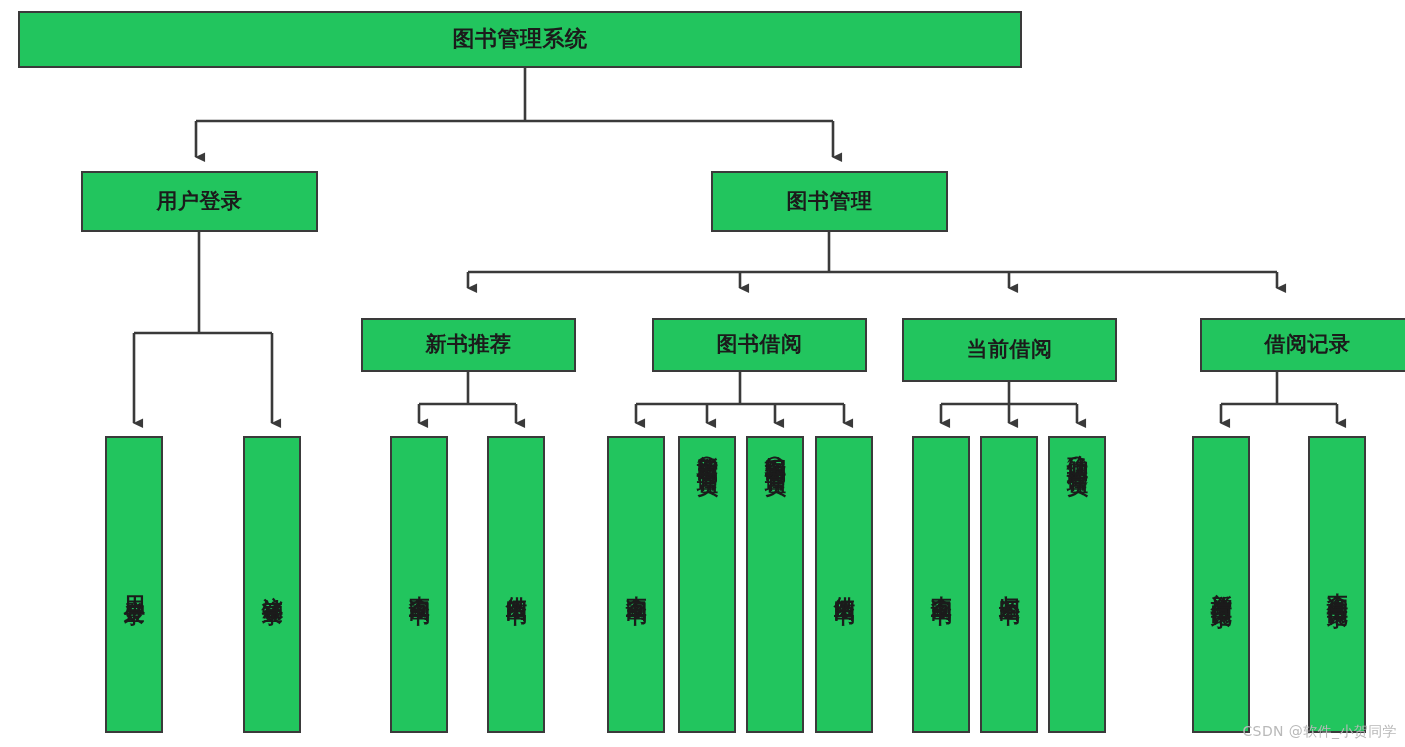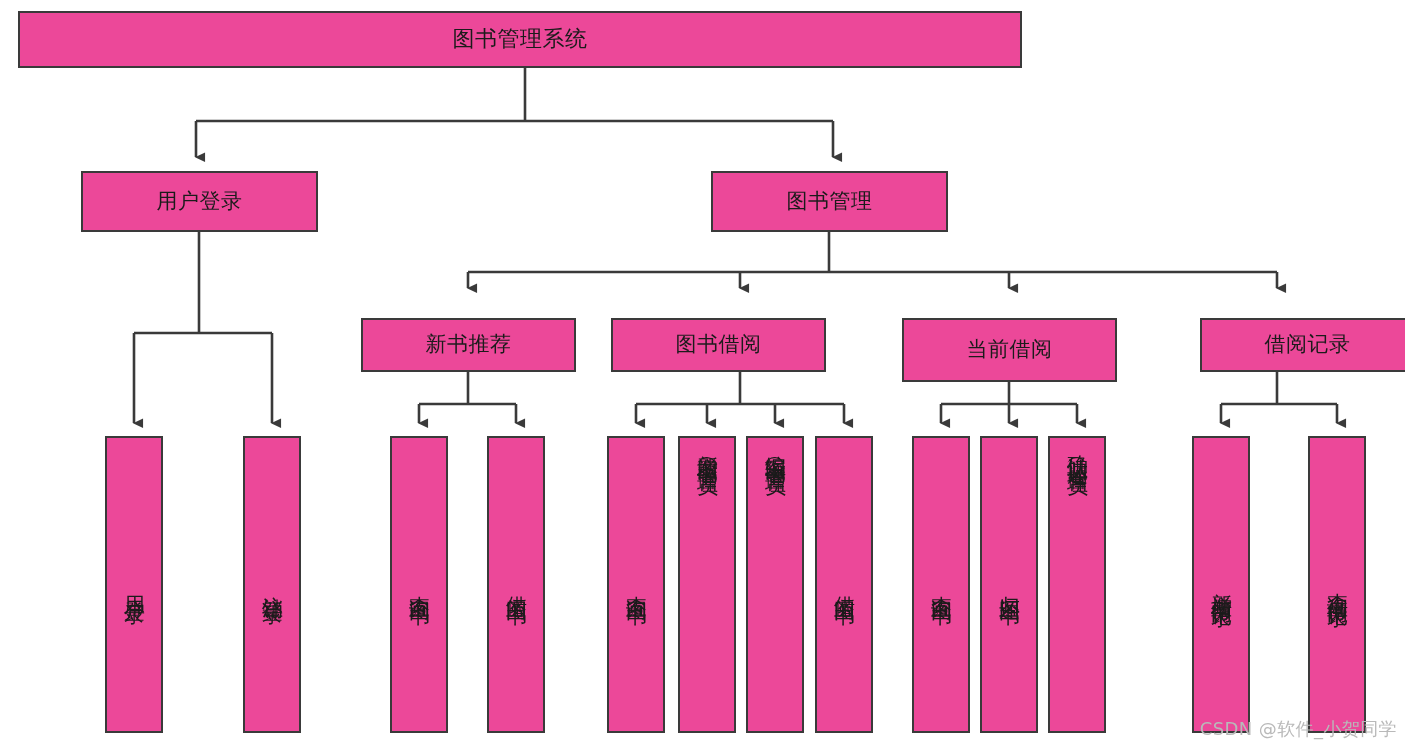--- a/index.html
+++ b/index.html
@@ -22,25 +22,26 @@
     left: 0;
     top: 0;
     width: 1405px;
     height: 747px;
     pointer-events: none;
   }
   .node {
     position: absolute;
     box-sizing: border-box;
     border: 2.4px solid #3a3a3a;
-    background: #ec4899;
+    background: #22c55e;
     display: flex;
     align-items: center;
     justify-content: center;
     color: #1b1b1b;
+    font-weight: bold;
   }
   .node .lbl {
     display: block;
     text-align: center;
     line-height: 1.12;
     letter-spacing: 0.5px;
   }
   
   .node.h .lbl {
     font-size: 21px;
@@ -62,21 +63,21 @@
     letter-spacing: 3px;
     white-space: nowrap;
   }
   .node.v.mid {
     align-items: center;
   }
   .watermark {
     position: absolute;
     right: 8px;
     bottom: 6px;
-    font-size: 18px;
+    font-size: 14px;
     color: #b9b9b9;
     white-space: nowrap;
     letter-spacing: 0.4px;
   }
 </style>
 </head>
 <body>
 
 <div id="canvas">
 
@@ -138,21 +139,21 @@
   <div class="node h" style="left:81px; top:171px; width:237px; height:61px;">
     <span class="lbl">用户登录</span>
   </div>
   <div class="node h" style="left:361px; top:318px; width:215px; height:54px;">
     <span class="lbl">新书推荐</span>
   </div>
 
   <div class="node h" style="left:711px; top:171px; width:237px; height:61px;">
     <span class="lbl">图书管理</span>
   </div>
-  <div class="node h" style="left:611px; top:318px; width:215px; height:54px;">
+  <div class="node h" style="left:652px; top:318px; width:215px; height:54px;">
     <span class="lbl">图书借阅</span>
   </div>
   <div class="node h" style="left:902px; top:318px; width:215px; height:64px;">
     <span class="lbl">当前借阅</span>
   </div>
   <div class="node h" style="left:1200px; top:318px; width:215px; height:54px;">
     <span class="lbl">借阅记录</span>
   </div>
 
   <div class="node v mid" style="left:105px; top:436px; width:58px; height:297px;">

